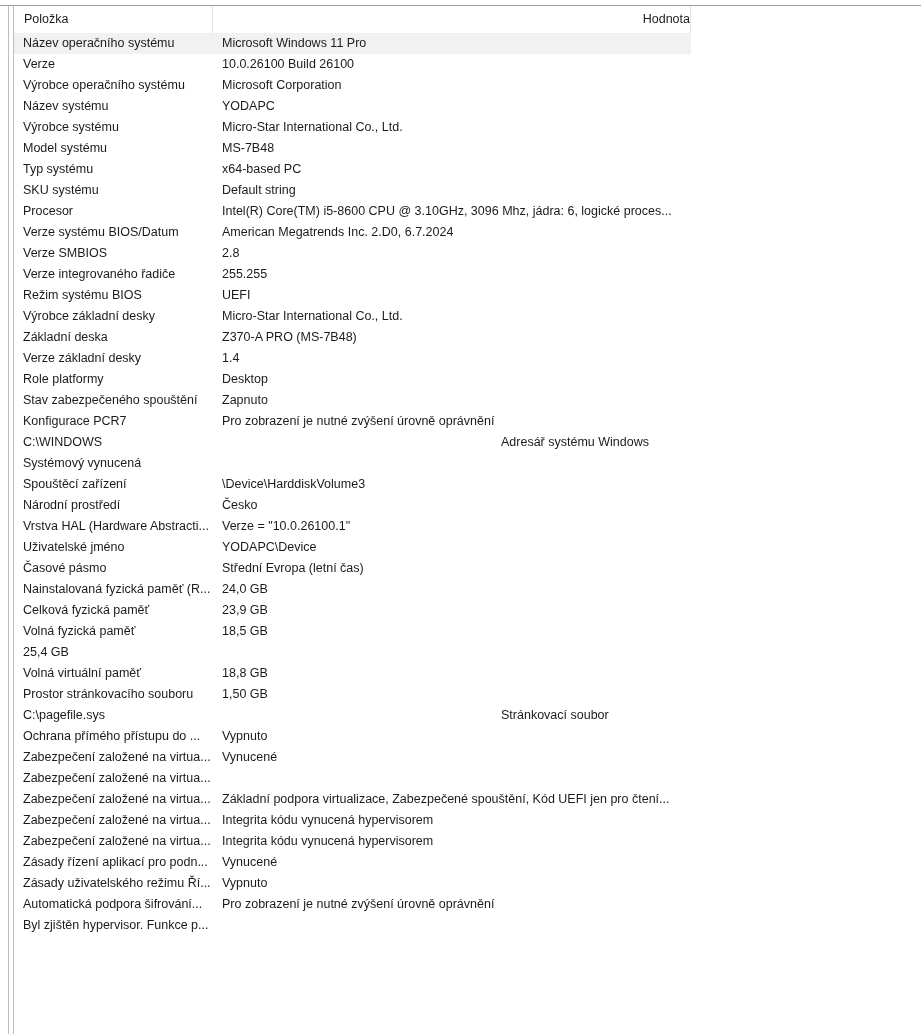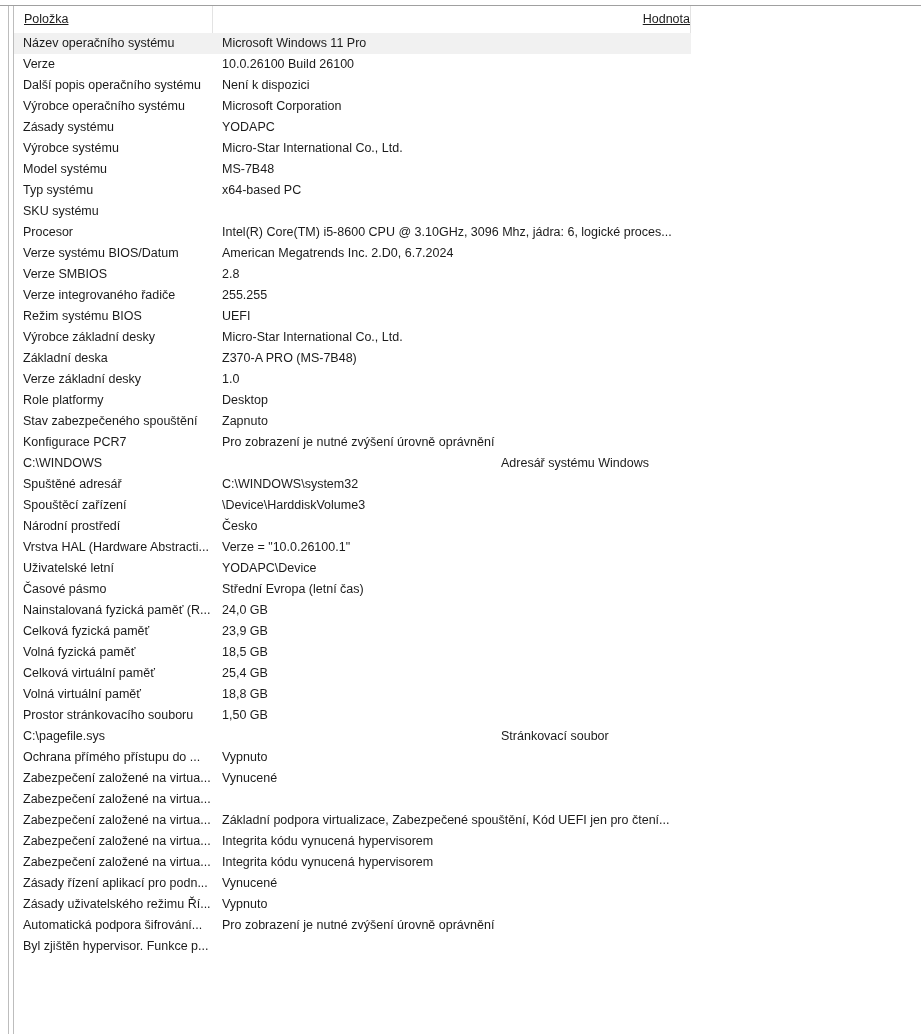--- a/index.html
+++ b/index.html
@@ -33,21 +33,20 @@
     position: absolute;
     left: 14px; top: 6px;
     width: 907px;
   }
 
   .list-header {
     display: flex;
     height: 27px;
     font-size: 12.5px;
     color: var(--text, #1b1b1b);
-    text-decoration: underline;
   }
   .hcol {
     box-sizing: border-box;
     line-height: 27px;
     white-space: nowrap;
     overflow: hidden;
     border-right: 1px solid var(--header-separator, #e3e3e3);
   }
   .hcol.item  { width: 199px; padding-left: 10px; }
   .hcol.value { width: 478px; padding-left: 9px; text-align: right; }
@@ -92,52 +91,49 @@
   <div class="row selected">
     <div class="cell item">Název operačního systému</div>
     <div class="cell value">Microsoft Windows 11 Pro</div>
   </div>
 
   <div class="row">
     <div class="cell item">Verze</div>
     <div class="cell value">10.0.26100 Build 26100</div>
   </div>
 
-  <div class="row">
-    <div class="cell item">Další popis operačního systému</div>
-    <div class="cell value">Není k dispozici</div>
-  </div>
 
   <div class="row">
     <div class="cell item">Výrobce operačního systému</div>
     <div class="cell value">Microsoft Corporation</div>
   </div>
 
   <div class="row">
-    <div class="cell item">Zásady systému</div>
+    <div class="cell item">Název systému</div>
     <div class="cell value">YODAPC</div>
   </div>
 
   <div class="row">
     <div class="cell item">Výrobce systému</div>
     <div class="cell value">Micro-Star International Co., Ltd.</div>
   </div>
 
   <div class="row">
     <div class="cell item">Model systému</div>
     <div class="cell value">MS-7B48</div>
   </div>
 
   <div class="row">
     <div class="cell item">Typ systému</div>
     <div class="cell value">x64-based PC</div>
   </div>
 
   <div class="row">
     <div class="cell item">SKU systému</div>
+    <div class="cell value">Default string</div>
   </div>
 
   <div class="row">
     <div class="cell item">Procesor</div>
     <div class="cell value">Intel(R) Core(TM) i5-8600 CPU @ 3.10GHz, 3096 Mhz, jádra: 6, logické proces...</div>
   </div>
 
   <div class="row">
     <div class="cell item">Verze systému BIOS/Datum</div>
     <div class="cell value">American Megatrends Inc. 2.D0, 6.7.2024</div>
@@ -163,21 +159,21 @@
     <div class="cell value">Micro-Star International Co., Ltd.</div>
   </div>
 
   <div class="row">
     <div class="cell item">Základní deska</div>
     <div class="cell value">Z370-A PRO (MS-7B48)</div>
   </div>
 
   <div class="row">
     <div class="cell item">Verze základní desky</div>
-    <div class="cell value">1.0</div>
+    <div class="cell value">1.4</div>
   </div>
 
   <div class="row">
     <div class="cell item">Role platformy</div>
     <div class="cell value">Desktop</div>
   </div>
 
   <div class="row">
     <div class="cell item">Stav zabezpečeného spouštění</div>
     <div class="cell value">Zapnuto</div>
@@ -187,41 +183,40 @@
     <div class="cell item">Konfigurace PCR7</div>
     <div class="cell value">Pro zobrazení je nutné zvýšení úrovně oprávnění</div>
   </div>
 
   <div class="row">
     <div class="cell value">C:\WINDOWS</div>
     <div class="cell item">Adresář systému Windows</div>
   </div>
 
   <div class="row">
-    <div class="cell item">Spuštěné adresář</div>
-    <div class="cell value">C:\WINDOWS\system32</div>
+    <div class="cell item">Systémový vynucená</div>
   </div>
 
   <div class="row">
     <div class="cell item">Spouštěcí zařízení</div>
     <div class="cell value">\Device\HarddiskVolume3</div>
   </div>
 
   <div class="row">
     <div class="cell item">Národní prostředí</div>
     <div class="cell value">Česko</div>
   </div>
 
   <div class="row">
     <div class="cell item">Vrstva HAL (Hardware Abstracti...</div>
     <div class="cell value">Verze = "10.0.26100.1"</div>
   </div>
 
   <div class="row">
-    <div class="cell item">Uživatelské letní</div>
+    <div class="cell item">Uživatelské jméno</div>
     <div class="cell value">YODAPC\Device</div>
   </div>
 
   <div class="row">
     <div class="cell item">Časové pásmo</div>
     <div class="cell value">Střední Evropa (letní čas)</div>
   </div>
 
   <div class="row">
     <div class="cell item">Nainstalovaná fyzická paměť (R...</div>
@@ -232,21 +227,20 @@
     <div class="cell item">Celková fyzická paměť</div>
     <div class="cell value">23,9 GB</div>
   </div>
 
   <div class="row">
     <div class="cell item">Volná fyzická paměť</div>
     <div class="cell value">18,5 GB</div>
   </div>
 
   <div class="row">
-    <div class="cell item">Celková virtuální paměť</div>
     <div class="cell value">25,4 GB</div>
   </div>
 
   <div class="row">
     <div class="cell item">Volná virtuální paměť</div>
     <div class="cell value">18,8 GB</div>
   </div>
 
   <div class="row">
     <div class="cell item">Prostor stránkovacího souboru</div>

